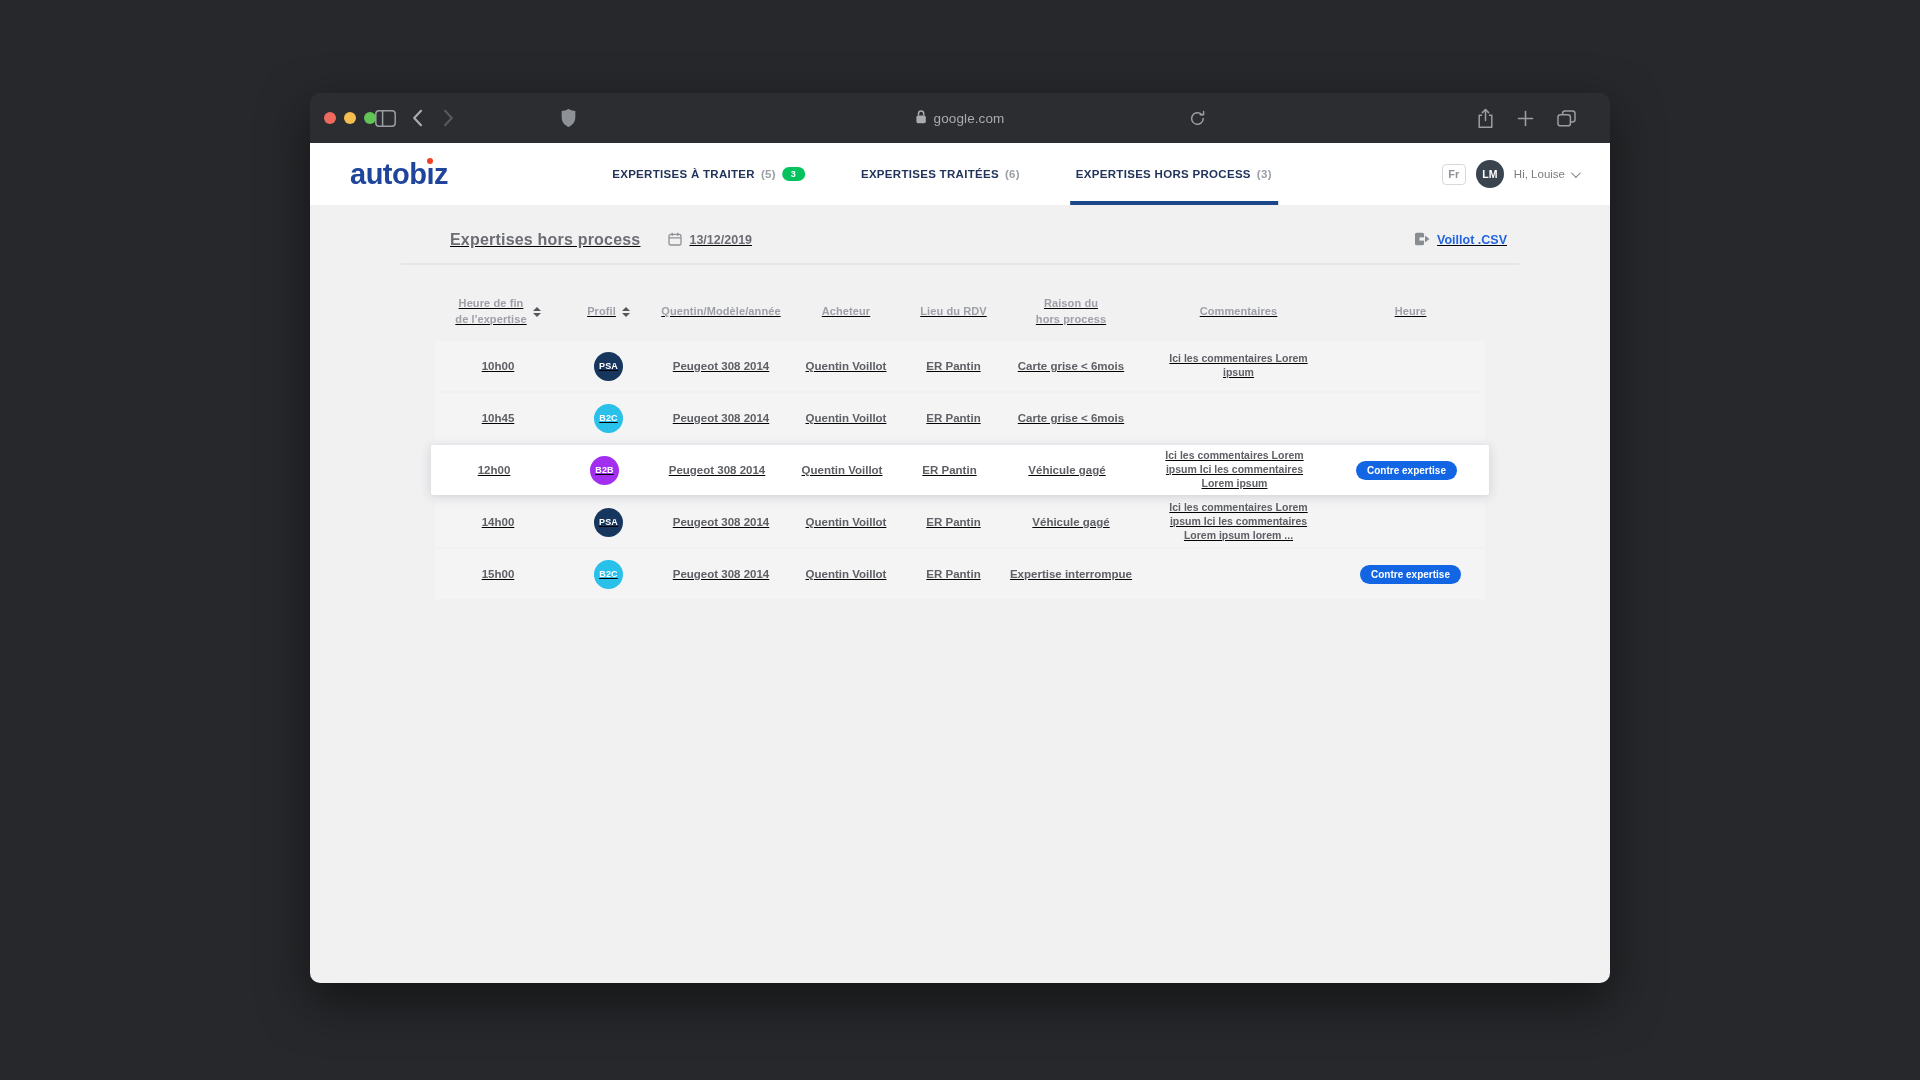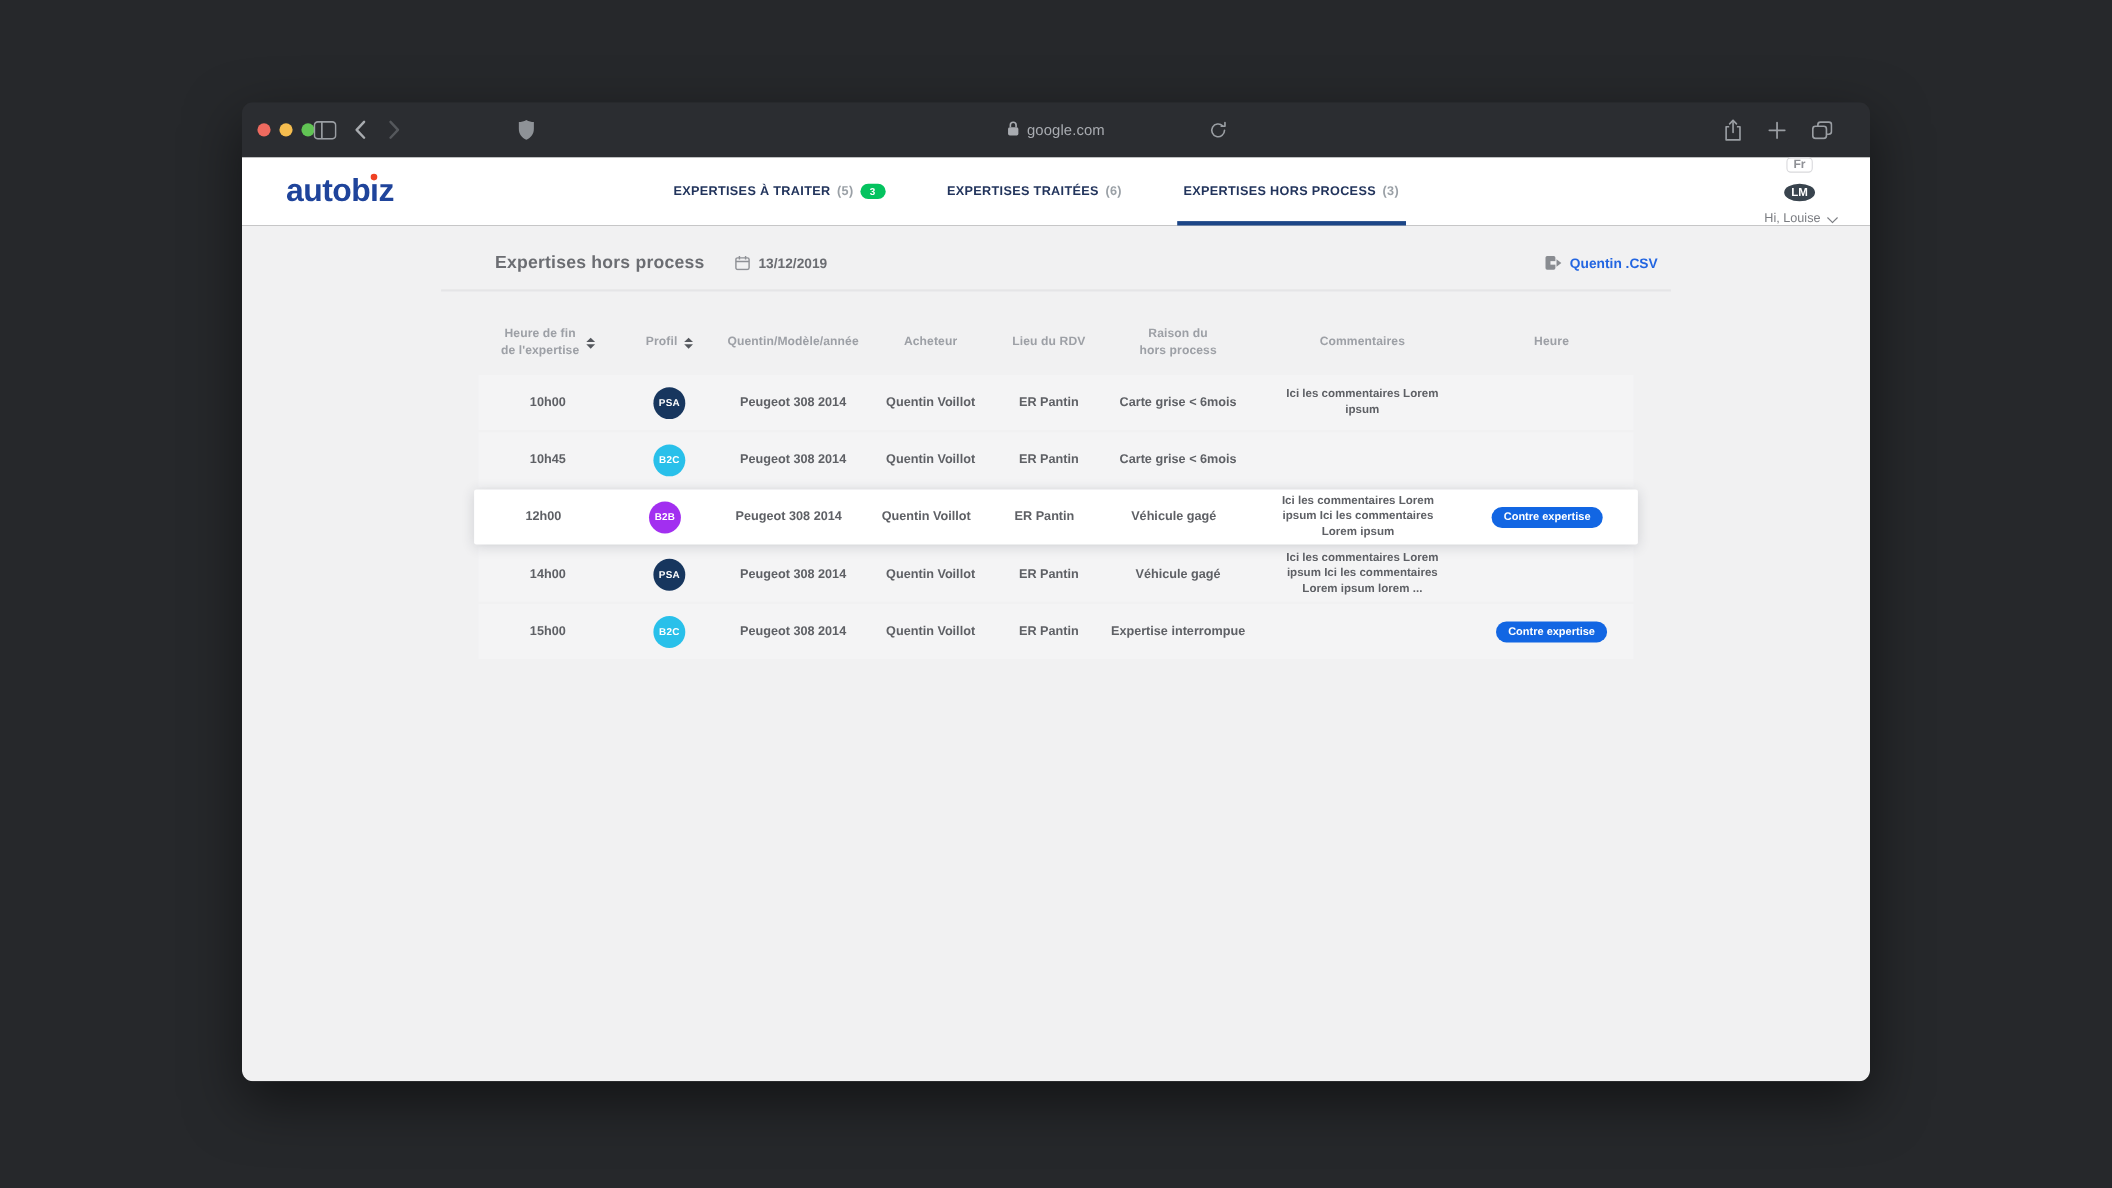--- a/index.html
+++ b/index.html
@@ -2,24 +2,25 @@
 <html><head>
 <meta charset="utf-8">
 <style>
   * { margin:0; padding:0; box-sizing:border-box; }
   html,body { width:1920px; height:1080px; overflow:hidden; }
   body {
     background:#26282b;
     font-family:"Liberation Sans","DejaVu Sans",sans-serif;
   }
   .window{
-    width:1480px; height:890px; margin:93px auto 0;
+    width:1300px; height:890px; margin:93px auto 0;
     border-radius:10px; overflow:hidden;
     display:flex; flex-direction:column;
     box-shadow:0 18px 50px rgba(0,0,0,.5);
+    text-decoration:underline;
   }
   
   .toolbar{
     height:50px; background:#2b2d31; position:relative; flex:0 0 auto;
     display:flex; align-items:center;
   }
   .traffic{ position:absolute; left:14px; top:0; height:50px; display:flex; align-items:center; gap:8px; }
   .tl{ width:12px; height:12px; border-radius:50%; }
   .tl.red{ background:#ee6a5f; } .tl.yellow{ background:#f5bd4f; } .tl.green{ background:#61c454; }
   .tb-ic{ position:absolute; top:0; height:50px; display:flex; align-items:center; justify-content:center; cursor:default; }
@@ -55,21 +56,21 @@
   }
   .tab .count{ color:#9aa0a6; font-weight:700; }
   .tab.active::after{
     content:''; position:absolute; left:-6px; right:-6px; bottom:0; height:4px; background:#1c4687;
   }
   .tab-badge{
     background:#04c35f; color:#fff; font-size:9px; font-weight:700;
     min-width:23px; height:14px; border-radius:8px;
     display:inline-flex; align-items:center; justify-content:center;
   }
-  .user{ position:absolute; right:32px; top:0; height:62px; display:flex; align-items:center; gap:10px;flex-direction:column; }
+  .user{ position:absolute; right:32px; top:0; height:62px; display:flex; align-items:center; gap:10px; }
   .lang-btn{
     width:24px; height:21px; border:1px solid #d9d9dc; border-radius:4px; background:#fff;
     color:#8f9196; font-size:11px; font-weight:600;
     display:flex; align-items:center; justify-content:center; cursor:pointer;
   }
   .avatar{
     width:28px; height:28px; border-radius:50%; background:#39444e;
     color:#fff; font-size:10.5px; font-weight:700;
     display:flex; align-items:center; justify-content:center;
   }
@@ -230,21 +231,21 @@
           <span>13/12/2019</span>
         </div>
         <div class="export">
           <span>
             <svg width="16" height="14" viewBox="0 0 16 14">
                 <rect x="1" y="0.8" width="9" height="12.4" rx="1.5" fill="#898c91"></rect>
                 <rect x="5.5" y="5.4" width="6.5" height="3.2" fill="#f1f1f2"></rect>
                 <path d="M11 3.6 L15.4 7 L11 10.4 Z" fill="#898c91"></path>
               </svg>
           </span>
-          <span>Quentin .CSV</span>
+          <span>Voillot .CSV</span>
         </div>
       </div>
       <div class="divider"></div>
 
       <div class="table">
         <div class="thead">
           <div class="th c-time">
             <div class="th-flex">
               <div>
                 <div>Heure de fin</div>

